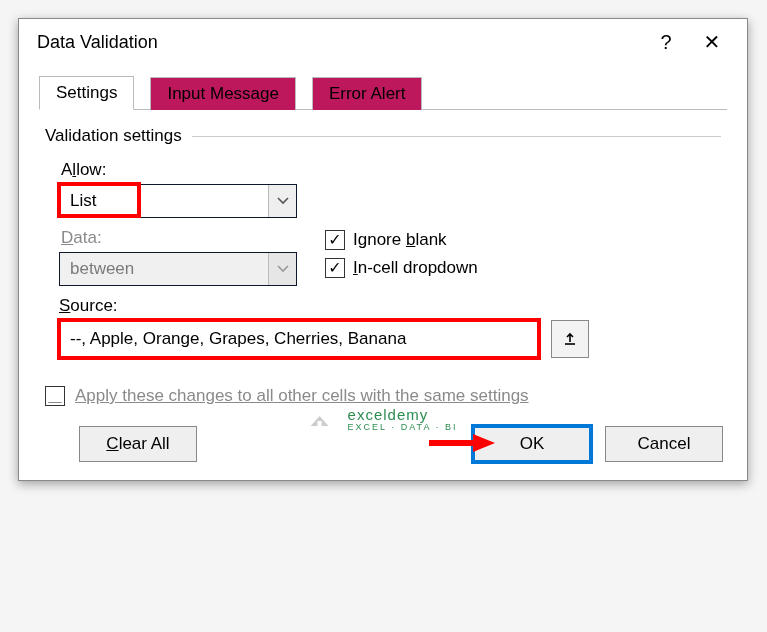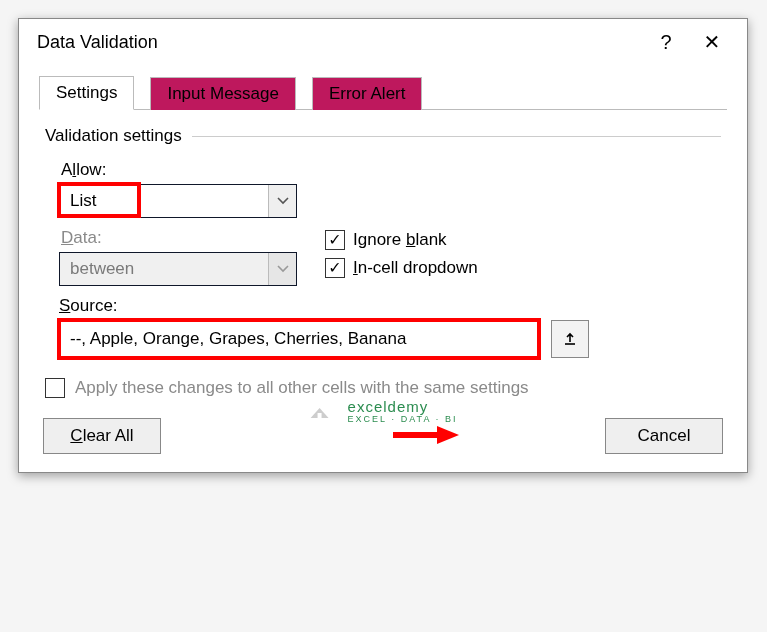--- a/index.html
+++ b/index.html
@@ -156,30 +156,32 @@
     background: #f3f3f3;
     display: flex;
     align-items: center;
     justify-content: center;
     cursor: pointer;
   }
   .apply-row {
     display: flex;
     align-items: flex-start;
     gap: 10px;
-    margin: 20px 0 10px 0;
+    margin: 28px 0 10px 0;
     color: #8a8a8a;
     font-size: 17px;
+    text-decoration: underline;
   }
   .footer {
     display: flex;
     align-items: center;
     padding: 6px 24px 4px 24px;
     gap: 14px;
     position: relative;
+    margin-left: 36px;
   }
   .btn {
     height: 36px;
     min-width: 118px;
     border: 1px solid #888;
     background: #efefef;
     font-size: 17px;
     font-family: inherit;
     cursor: pointer;
     padding: 0 14px;
@@ -318,16 +320,17 @@
 
   <div class="footer">
     <button class="btn">
       <span class="underline-char">C</span><span>lear All</span>
     </button>
     <div class="spacer"></div>
     <svg class="arrow" width="72" height="22" viewBox="0 0 72 22">
       <line x1="4" y1="11" x2="50" y2="11" stroke="#ff0000" stroke-width="6"></line>
       <polygon points="48,2 70,11 48,20" fill="#ff0000"></polygon>
     </svg>
+    <button class="btn hl-blue">OK</button>
     <button class="btn">Cancel</button>
   </div>
 
 </div>
 
 </body></html>

